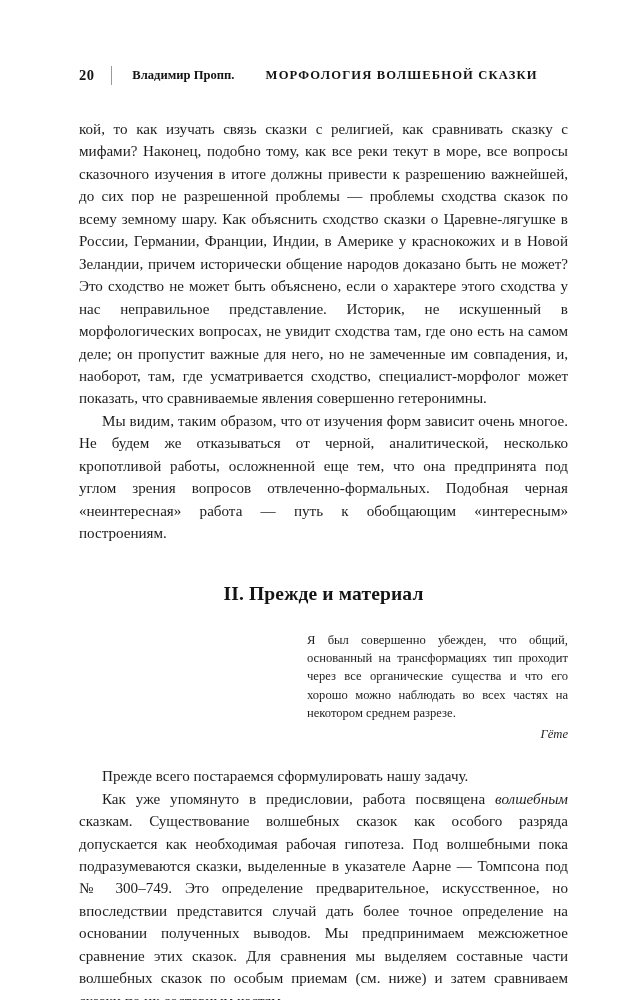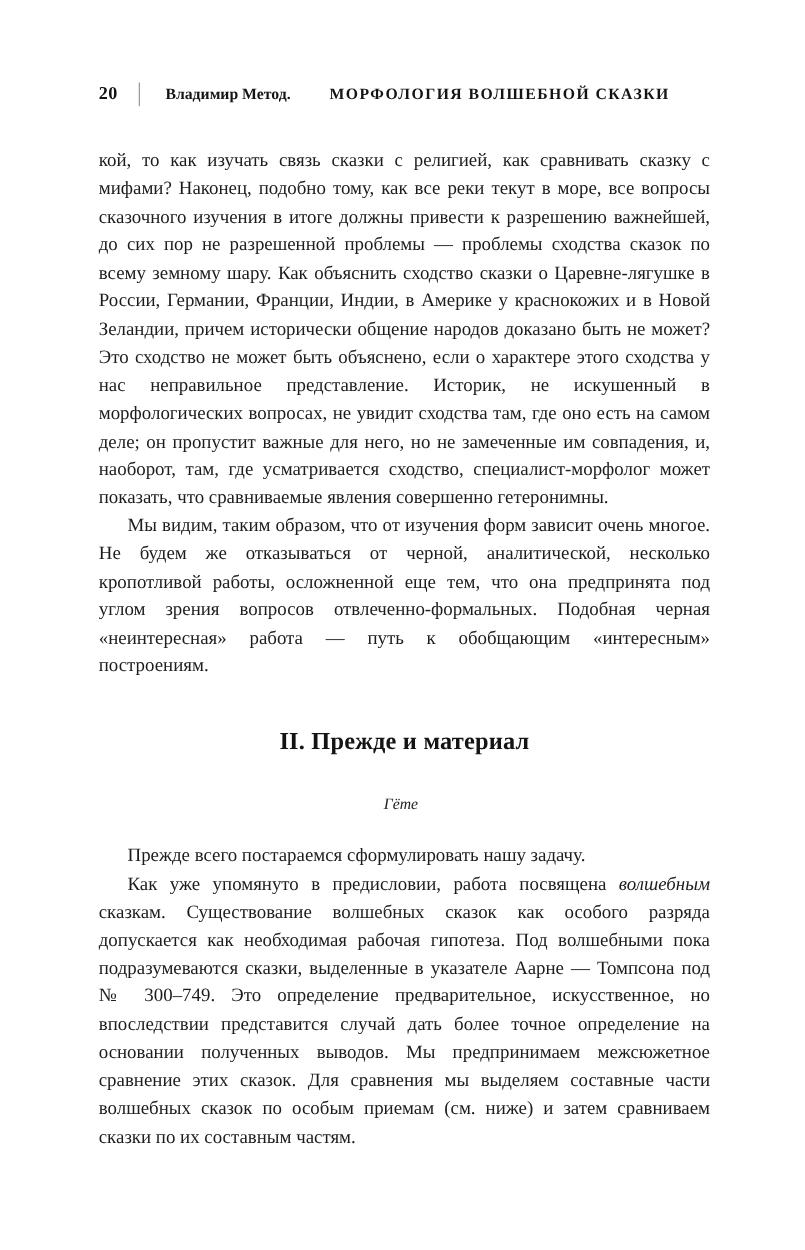--- a/index.html
+++ b/index.html
@@ -115,45 +115,47 @@
     text-align: justify;
     color: #222222;
     hyphens: manual;
   }
   .epigraph-attrib {
     margin: 0;
     padding-top: 3px;
     font-size: 12.6px;
     line-height: 18.2px;
     font-style: italic;
+    text-align: right;
     color: #222222;
   }
 
   .gap-after-epigraph { height: 22px; }
 </style>
 </head>
 <body>
 
 <div class="page">
 
   <div class="running-head">
     <span class="folio">20</span>
     <span class="head-rule"></span>
-    <span class="head-title"><span>Владимир Метод. </span><span class="smallcaps">МОРФОЛОГИЯ ВОЛШЕБНОЙ СКАЗКИ</span></span>
+    <span class="head-title"><span>Владимир Пропп. </span><span class="smallcaps">МОРФОЛОГИЯ ВОЛШЕБНОЙ СКАЗКИ</span></span>
   </div>
 
   <div class="column">
 
     <p class="body">кой, то как изучать связь сказки с религией, как сравнивать сказку с мифами? Наконец, подобно тому, как все реки текут в море, все вопросы сказочного изучения в итоге должны привести к разрешению важнейшей, до сих пор не разрешенной проблемы — проблемы сходства сказок по всему земному шару. Как объяснить сходство сказки о Царевне-лягушке в России, Германии, Франции, Индии, в Америке у краснокожих и в Новой Зеландии, причем исторически общение народов доказано быть не может? Это сходство не может быть объяснено, если о характере этого сходства у нас неправильное представление. Историк, не искушенный в морфологических вопросах, не увидит сходства там, где оно есть на самом деле; он пропустит важные для него, но не замеченные им совпадения, и, наоборот, там, где усматривается сходство, специалист-морфолог может показать, что сравниваемые явления совершенно гетеронимны.</p>
 
     <p class="body indent">Мы видим, таким образом, что от изучения форм зависит очень многое. Не будем же отказываться от черной, аналитической, несколько кропотливой работы, осложненной еще тем, что она предпринята под углом зрения вопросов отвлеченно-формальных. Подобная черная «неинтересная» работа — путь к обобщающим «интересным» построениям.</p>
 
     <h2 class="section-heading">II. Прежде и материал</h2>
 
     <div class="epigraph">
+      <p class="epigraph-text">Я был совершенно убежден, что общий, основанный на трансформациях тип проходит через все органические существа и что его хорошо можно наблюдать во всех частях на некотором среднем разрезе.</p>
       <p class="epigraph-attrib">Гёте</p>
     </div>
 
     <div class="gap-after-epigraph"></div>
 
     <p class="body indent">Прежде всего постараемся сформулировать нашу задачу.</p>
 
     <p class="body indent"><span>Как уже упомянуто в предисловии, работа посвящена </span><span class="ital">волшебным</span><span> сказкам. Существование волшебных сказок как особого разряда допускается как необходимая рабочая гипотеза. Под волшебными пока подразумеваются сказки, выделенные в указателе Аарне — Томпсона под № 300–749. Это определение предварительное, искусственное, но впоследствии представится случай дать более точное определение на основании полученных выводов. Мы предпринимаем межсюжетное сравнение этих сказок. Для сравнения мы выделяем составные части волшебных сказок по особым приемам (см. ниже) и затем сравниваем сказки по их составным частям.</span></p>
 
   </div>

